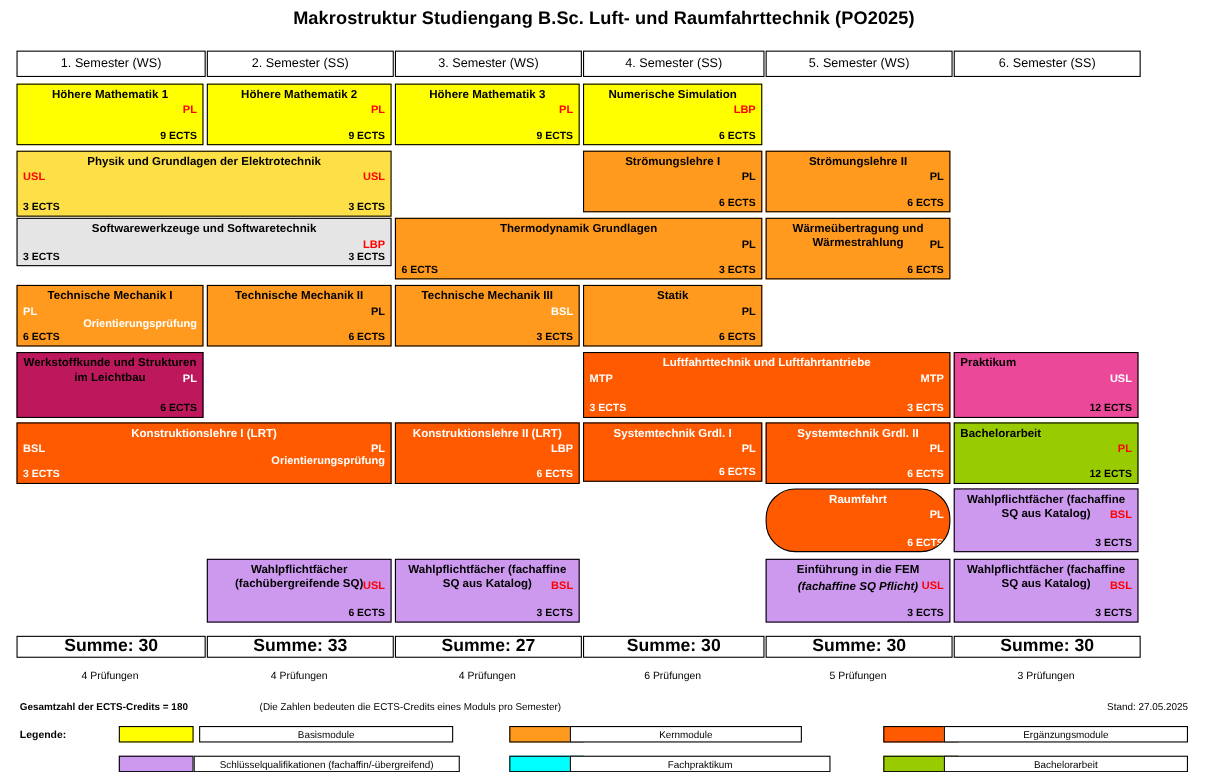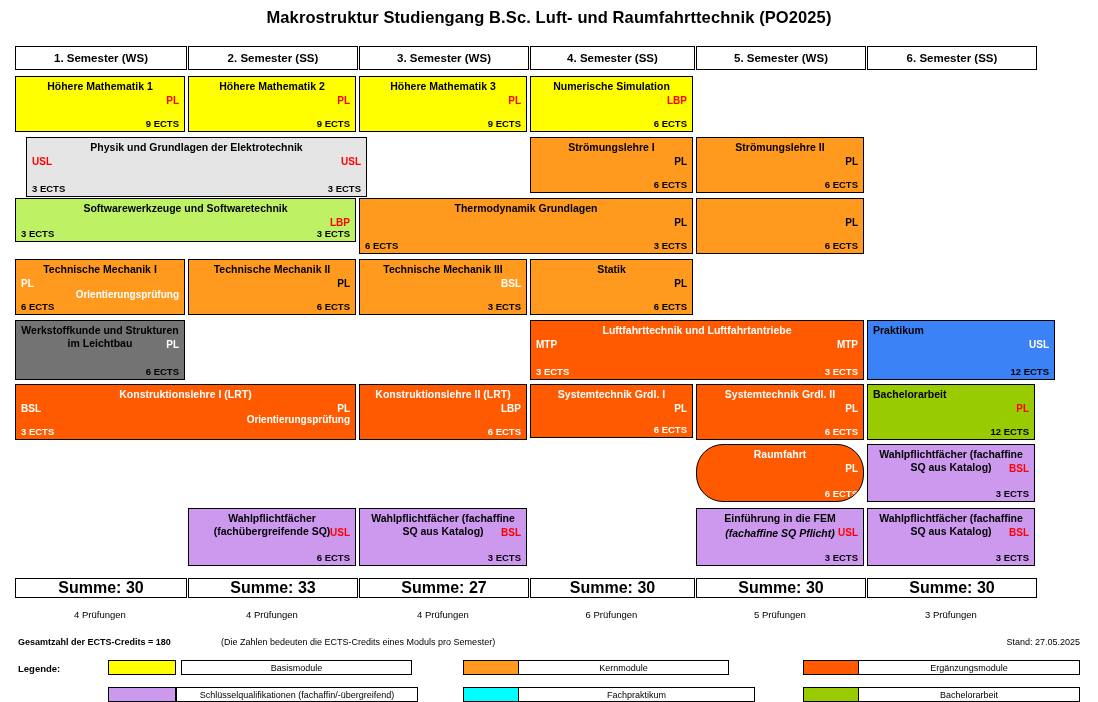--- a/index.html
+++ b/index.html
@@ -12,21 +12,21 @@
   }
   #title{
     position:absolute;top:8px;left:0;width:1098px;
     text-align:center;font-size:16.5px;font-weight:bold;
     letter-spacing:0.1px;
   }
   
   .col-head{
     position:absolute;top:46px;height:22px;
     border:1px solid #000;background:#ffffff;
-    font-size:11.5px;font-weight:bold;text-align:center;
+    font-size:11.5px;font-weight:normal;text-align:center;
     line-height:22px;
   }
   .cell{
     position:absolute;border:1px solid #000;
     box-sizing:border-box;
     font-size:10.5px;font-weight:bold;
     overflow:hidden;
   }
   .cell .t{
     position:absolute;left:4px;right:4px;top:3px;
@@ -96,50 +96,51 @@
 <div class="cell" style="left: 359px; top: 76px; width: 168px; height: 56px; background: rgb(255, 255, 0);">
     <div class="t">Höhere Mathematik 3</div>
     <div class="ex-right red" style="top: 18px;">PL</div>
     <div class="ects r black">9 ECTS</div>
   </div>
 <div class="cell" style="left: 530px; top: 76px; width: 163px; height: 56px; background: rgb(255, 255, 0);">
     <div class="t">Numerische Simulation</div>
     <div class="ex-right red" style="top: 18px;">LBP</div>
     <div class="ects r black">6 ECTS</div>
   </div>
-<div class="cell" style="left: 26px; top: 137px; width: 341px; height: 60px; background: #e5e5e5;">
+<div class="cell" style="left: 15px; top: 137px; width: 341px; height: 60px; background: #fde047;">
     <div class="t">Physik und Grundlagen der Elektrotechnik</div>
     <div class="ex-left red" style="top: 18px;">USL</div>
     <div class="ex-right red" style="top: 18px;">USL</div>
     <div class="ects l black">3 ECTS</div>
     <div class="ects r black">3 ECTS</div>
   </div>
 <div class="cell" style="left: 530px; top: 137px; width: 163px; height: 56px; background: rgb(255, 154, 31);">
     <div class="t">Strömungslehre I</div>
     <div class="ex-right black" style="top: 18px;">PL</div>
     <div class="ects r black">6 ECTS</div>
   </div>
 <div class="cell" style="left: 696px; top: 137px; width: 168px; height: 56px; background: rgb(255, 154, 31);">
     <div class="t">Strömungslehre II</div>
     <div class="ex-right black" style="top: 18px;">PL</div>
     <div class="ects r black">6 ECTS</div>
   </div>
-<div class="cell" style="left: 15px; top: 198px; width: 341px; height: 44px; background: #bef264;">
+<div class="cell" style="left: 15px; top: 198px; width: 341px; height: 44px; background: #e5e5e5;">
     <div class="t">Softwarewerkzeuge und Softwaretechnik</div>
     <div class="ex-right red" style="top: 18px;">LBP</div>
     <div class="ects l black">3 ECTS</div>
     <div class="ects r black">3 ECTS</div>
   </div>
 <div class="cell" style="left: 359px; top: 198px; width: 334px; height: 56px; background: rgb(255, 154, 31);">
     <div class="t">Thermodynamik Grundlagen</div>
     <div class="ex-right black" style="top: 18px;">PL</div>
     <div class="ects l black">6 ECTS</div>
     <div class="ects r black">3 ECTS</div>
   </div>
 <div class="cell" style="left: 696px; top: 198px; width: 168px; height: 56px; background: rgb(255, 154, 31);">
+    <div class="t">Wärmeübertragung und Wärmestrahlung</div>
     <div class="ex-right black" style="top: 18px;">PL</div>
     <div class="ects r black">6 ECTS</div>
   </div>
 <div class="cell" style="left: 15px; top: 259px; width: 170px; height: 56px; background: rgb(255, 154, 31);">
     <div class="t">Technische Mechanik I</div>
     <div class="ex-left white" style="top: 18px;">PL</div>
     <div class="white" style="position: absolute; right: 5px; bottom: 14px; font-size: 10px;">Orientierungsprüfung</div>
     <div class="ects l black">6 ECTS</div>
   </div>
 <div class="cell" style="left: 188px; top: 259px; width: 168px; height: 56px; background: rgb(255, 154, 31);">
@@ -150,33 +151,33 @@
 <div class="cell" style="left: 359px; top: 259px; width: 168px; height: 56px; background: rgb(255, 154, 31);">
     <div class="t">Technische Mechanik III</div>
     <div class="ex-right white" style="top: 18px;">BSL</div>
     <div class="ects r black">3 ECTS</div>
   </div>
 <div class="cell" style="left: 530px; top: 259px; width: 163px; height: 56px; background: rgb(255, 154, 31);">
     <div class="t">Statik</div>
     <div class="ex-right black" style="top: 18px;">PL</div>
     <div class="ects r black">6 ECTS</div>
   </div>
-<div class="cell" style="left: 15px; top: 320px; width: 170px; height: 60px; background: #737373;">
+<div class="cell" style="left: 15px; top: 320px; width: 170px; height: 60px; background: #be185d;">
     <div class="t">Werkstoffkunde und Strukturen im Leichtbau</div>
     <div class="ex-right white" style="top: 18px;">PL</div>
     <div class="ects r black">6 ECTS</div>
   </div>
 <div class="cell" style="left: 530px; top: 320px; width: 334px; height: 60px; background: rgb(255, 90, 0);">
     <div class="t white">Luftfahrttechnik und Luftfahrtantriebe</div>
     <div class="ex-left white" style="top: 18px;">MTP</div>
     <div class="ex-right white" style="top: 18px;">MTP</div>
     <div class="ects l white">3 ECTS</div>
     <div class="ects r white">3 ECTS</div>
   </div>
-<div class="cell" style="left: 867px; top: 320px; width: 188px; height: 60px; background: #3b82f6;">
+<div class="cell" style="left: 867px; top: 320px; width: 168px; height: 60px; background: #ec4899;">
     <div class="lt">Praktikum</div>
     <div class="ex-right white" style="top: 18px;">USL</div>
     <div class="ects r black">12 ECTS</div>
   </div>
 <div class="cell" style="left: 15px; top: 384px; width: 341px; height: 56px; background: rgb(255, 90, 0);">
     <div class="t white">Konstruktionslehre I (LRT)</div>
     <div class="ex-left white" style="top: 18px;">BSL</div>
     <div class="ex-right white" style="top: 18px;">PL</div>
     <div class="white" style="position: absolute; right: 5px; bottom: 14px; font-size: 10px;">Orientierungsprüfung</div>
     <div class="ects l white">3 ECTS</div>
@@ -238,21 +239,21 @@
 <div class="sum" style="left: 530px; width: 163px; top: 578px;">Summe: 30</div>
 <div class="sum" style="left: 696px; width: 168px; top: 578px;">Summe: 30</div>
 <div class="sum" style="left: 867px; width: 168px; top: 578px;">Summe: 30</div>
 <div class="pruef" style="left: 15px; width: 170px; top: 609px;">4 Prüfungen</div>
 <div class="pruef" style="left: 188px; width: 168px; top: 609px;">4 Prüfungen</div>
 <div class="pruef" style="left: 359px; width: 168px; top: 609px;">4 Prüfungen</div>
 <div class="pruef" style="left: 530px; width: 163px; top: 609px;">6 Prüfungen</div>
 <div class="pruef" style="left: 696px; width: 168px; top: 609px;">5 Prüfungen</div>
 <div class="pruef" style="left: 867px; width: 168px; top: 609px;">3 Prüfungen</div>
 <div class="footnote" style="left: 18px; top: 637px;">Gesamtzahl der ECTS-Credits = 180</div>
-<div class="footnote norm" style="left: 221px; top: 637px;">(Die Zahlen bedeuten die ECTS-Credits eines Moduls pro Semester)</div>
+<div class="footnote norm" style="left: 236px; top: 637px;">(Die Zahlen bedeuten die ECTS-Credits eines Moduls pro Semester)</div>
 <div class="footnote norm" style="right: 18px; top: 637px;">Stand: 27.05.2025</div>
 <div class="legend-label" style="left: 18px; top: 663px;">Legende:</div>
 <div class="lg-box" style="left: 108px; top: 660px; width: 68px; background: rgb(255, 255, 0);"></div>
 <div class="lg-eq" style="left: 181px; top: 662px;">=</div>
 <div class="lg-txtbox" style="left: 181px; top: 660px; width: 231px;">Basismodule</div>
 <div class="lg-box" style="left: 463px; top: 660px; width: 68px; background: rgb(255, 154, 31);"></div>
 <div class="lg-eq" style="left: 536px; top: 662px;">=</div>
 <div class="lg-txtbox" style="left: 518px; top: 660px; width: 211px;">Kernmodule</div>
 <div class="lg-box" style="left: 803px; top: 660px; width: 68px; background: rgb(255, 90, 0);"></div>
 <div class="lg-eq" style="left: 876px; top: 662px;">=</div>

